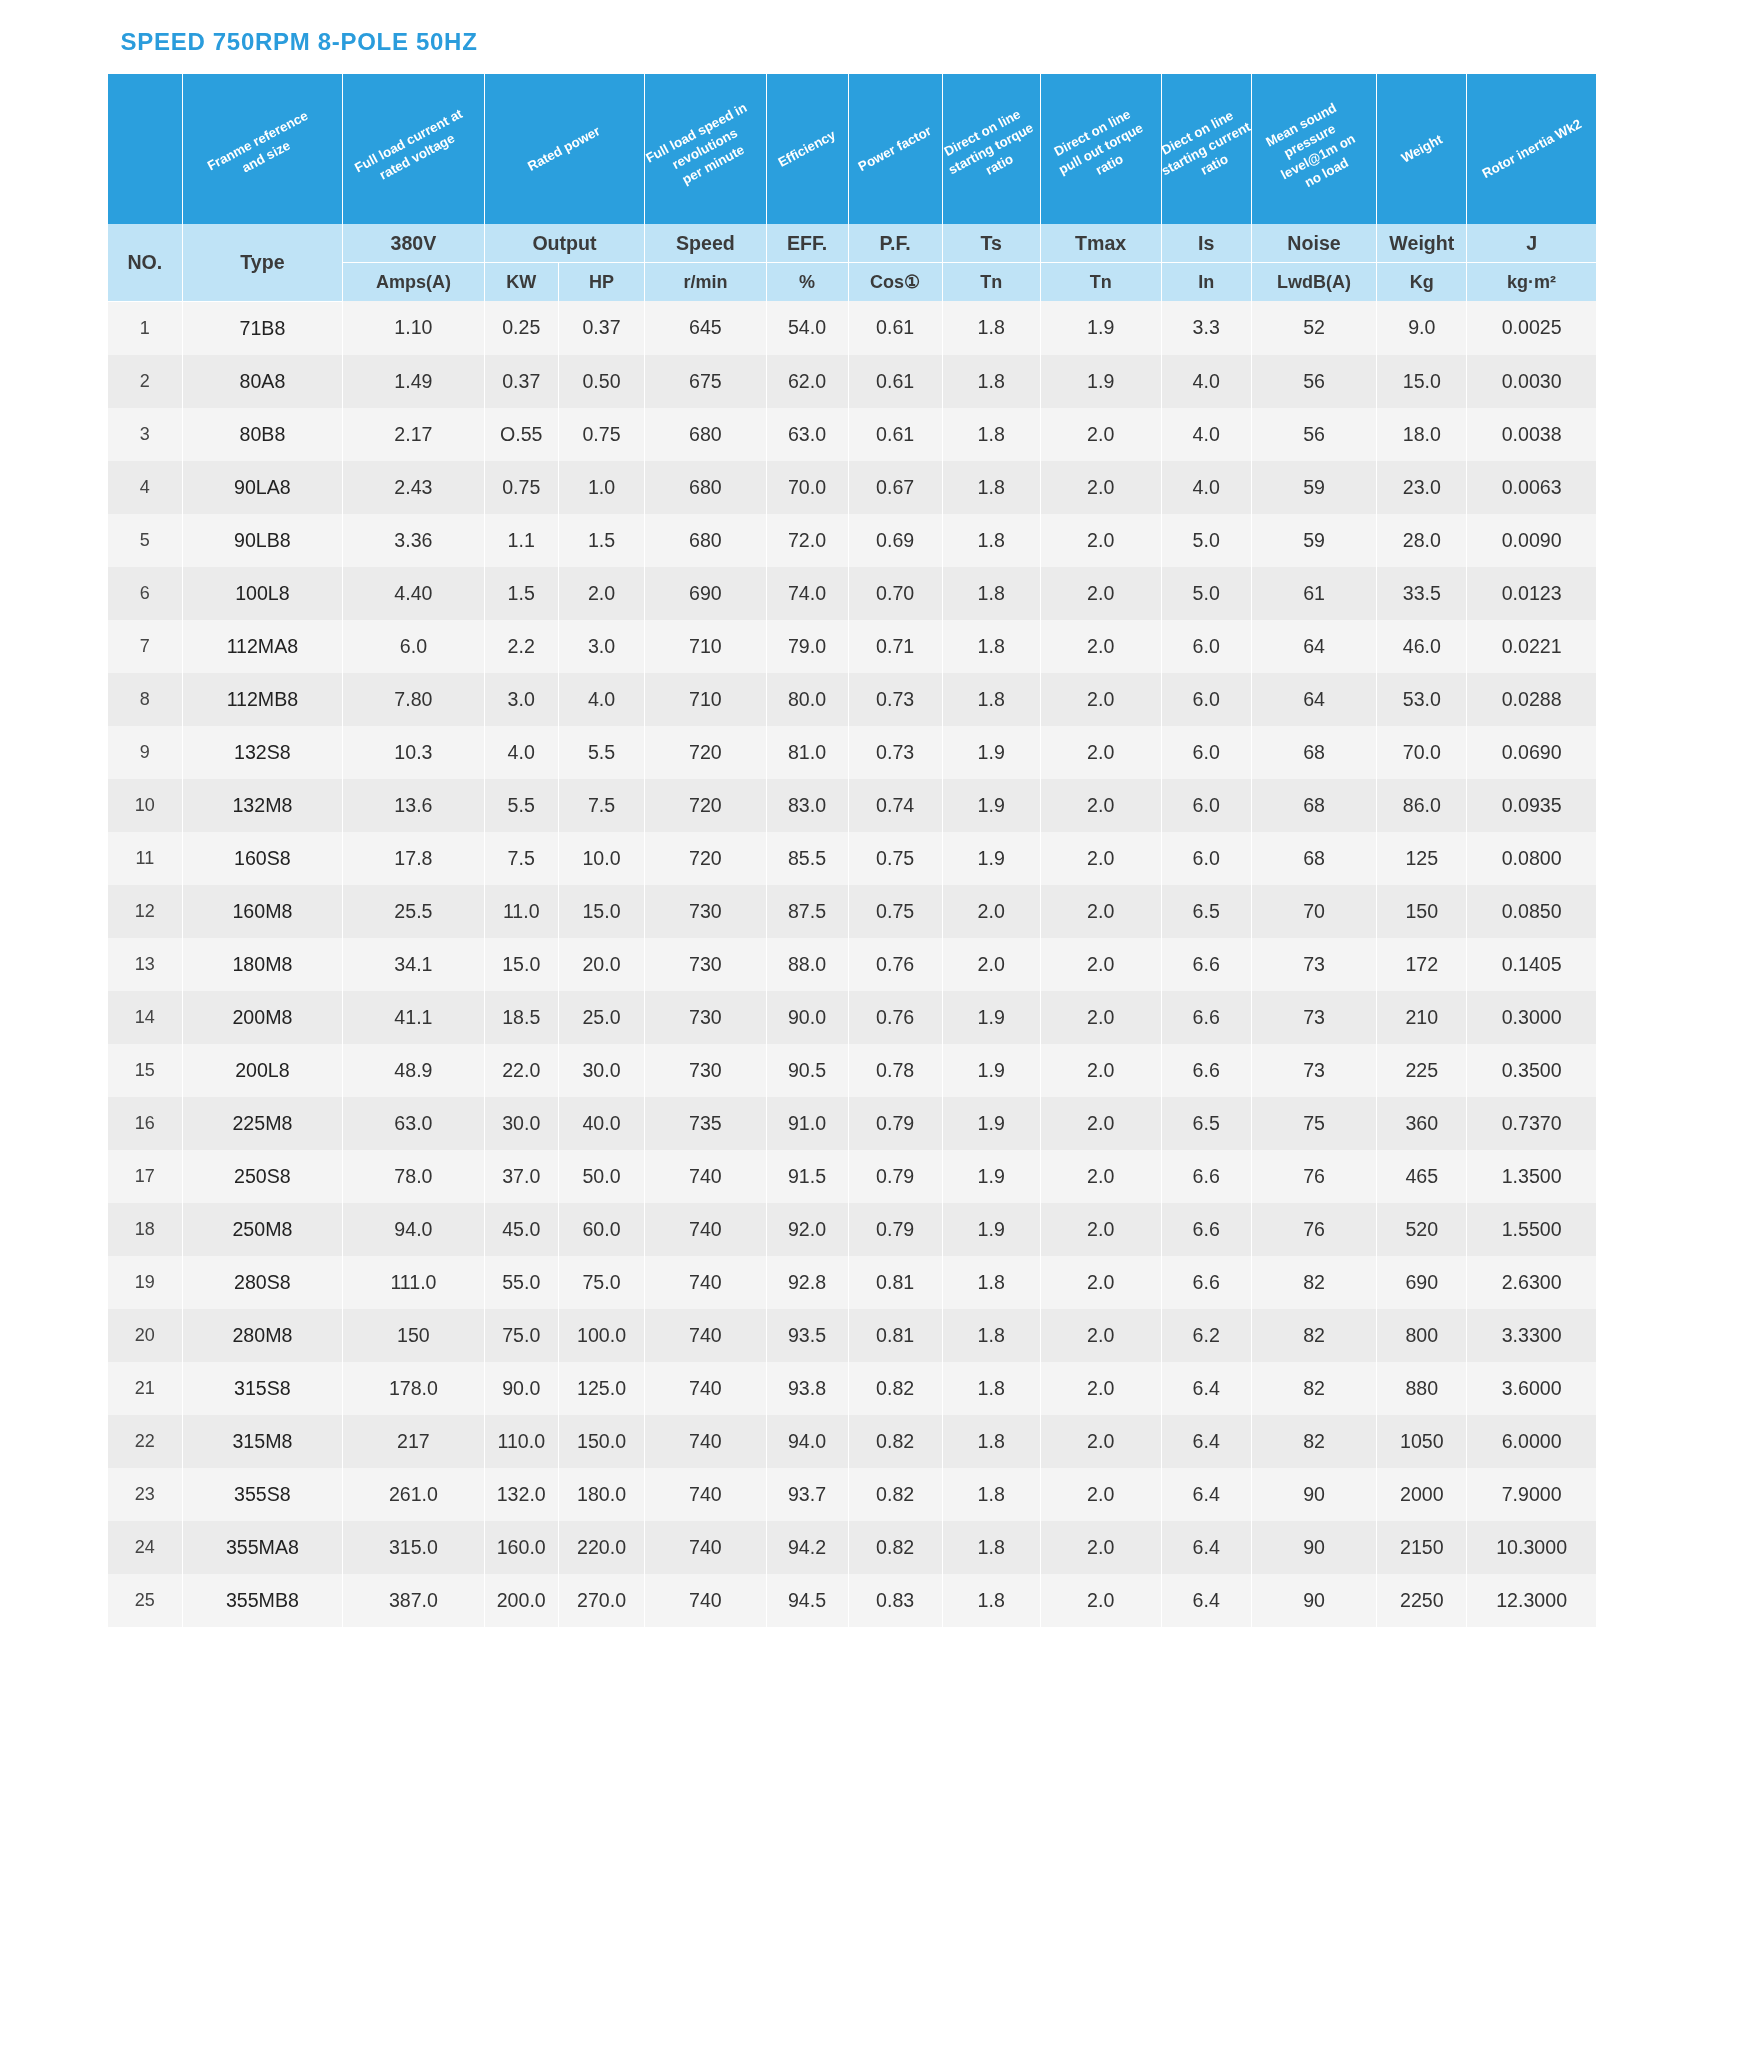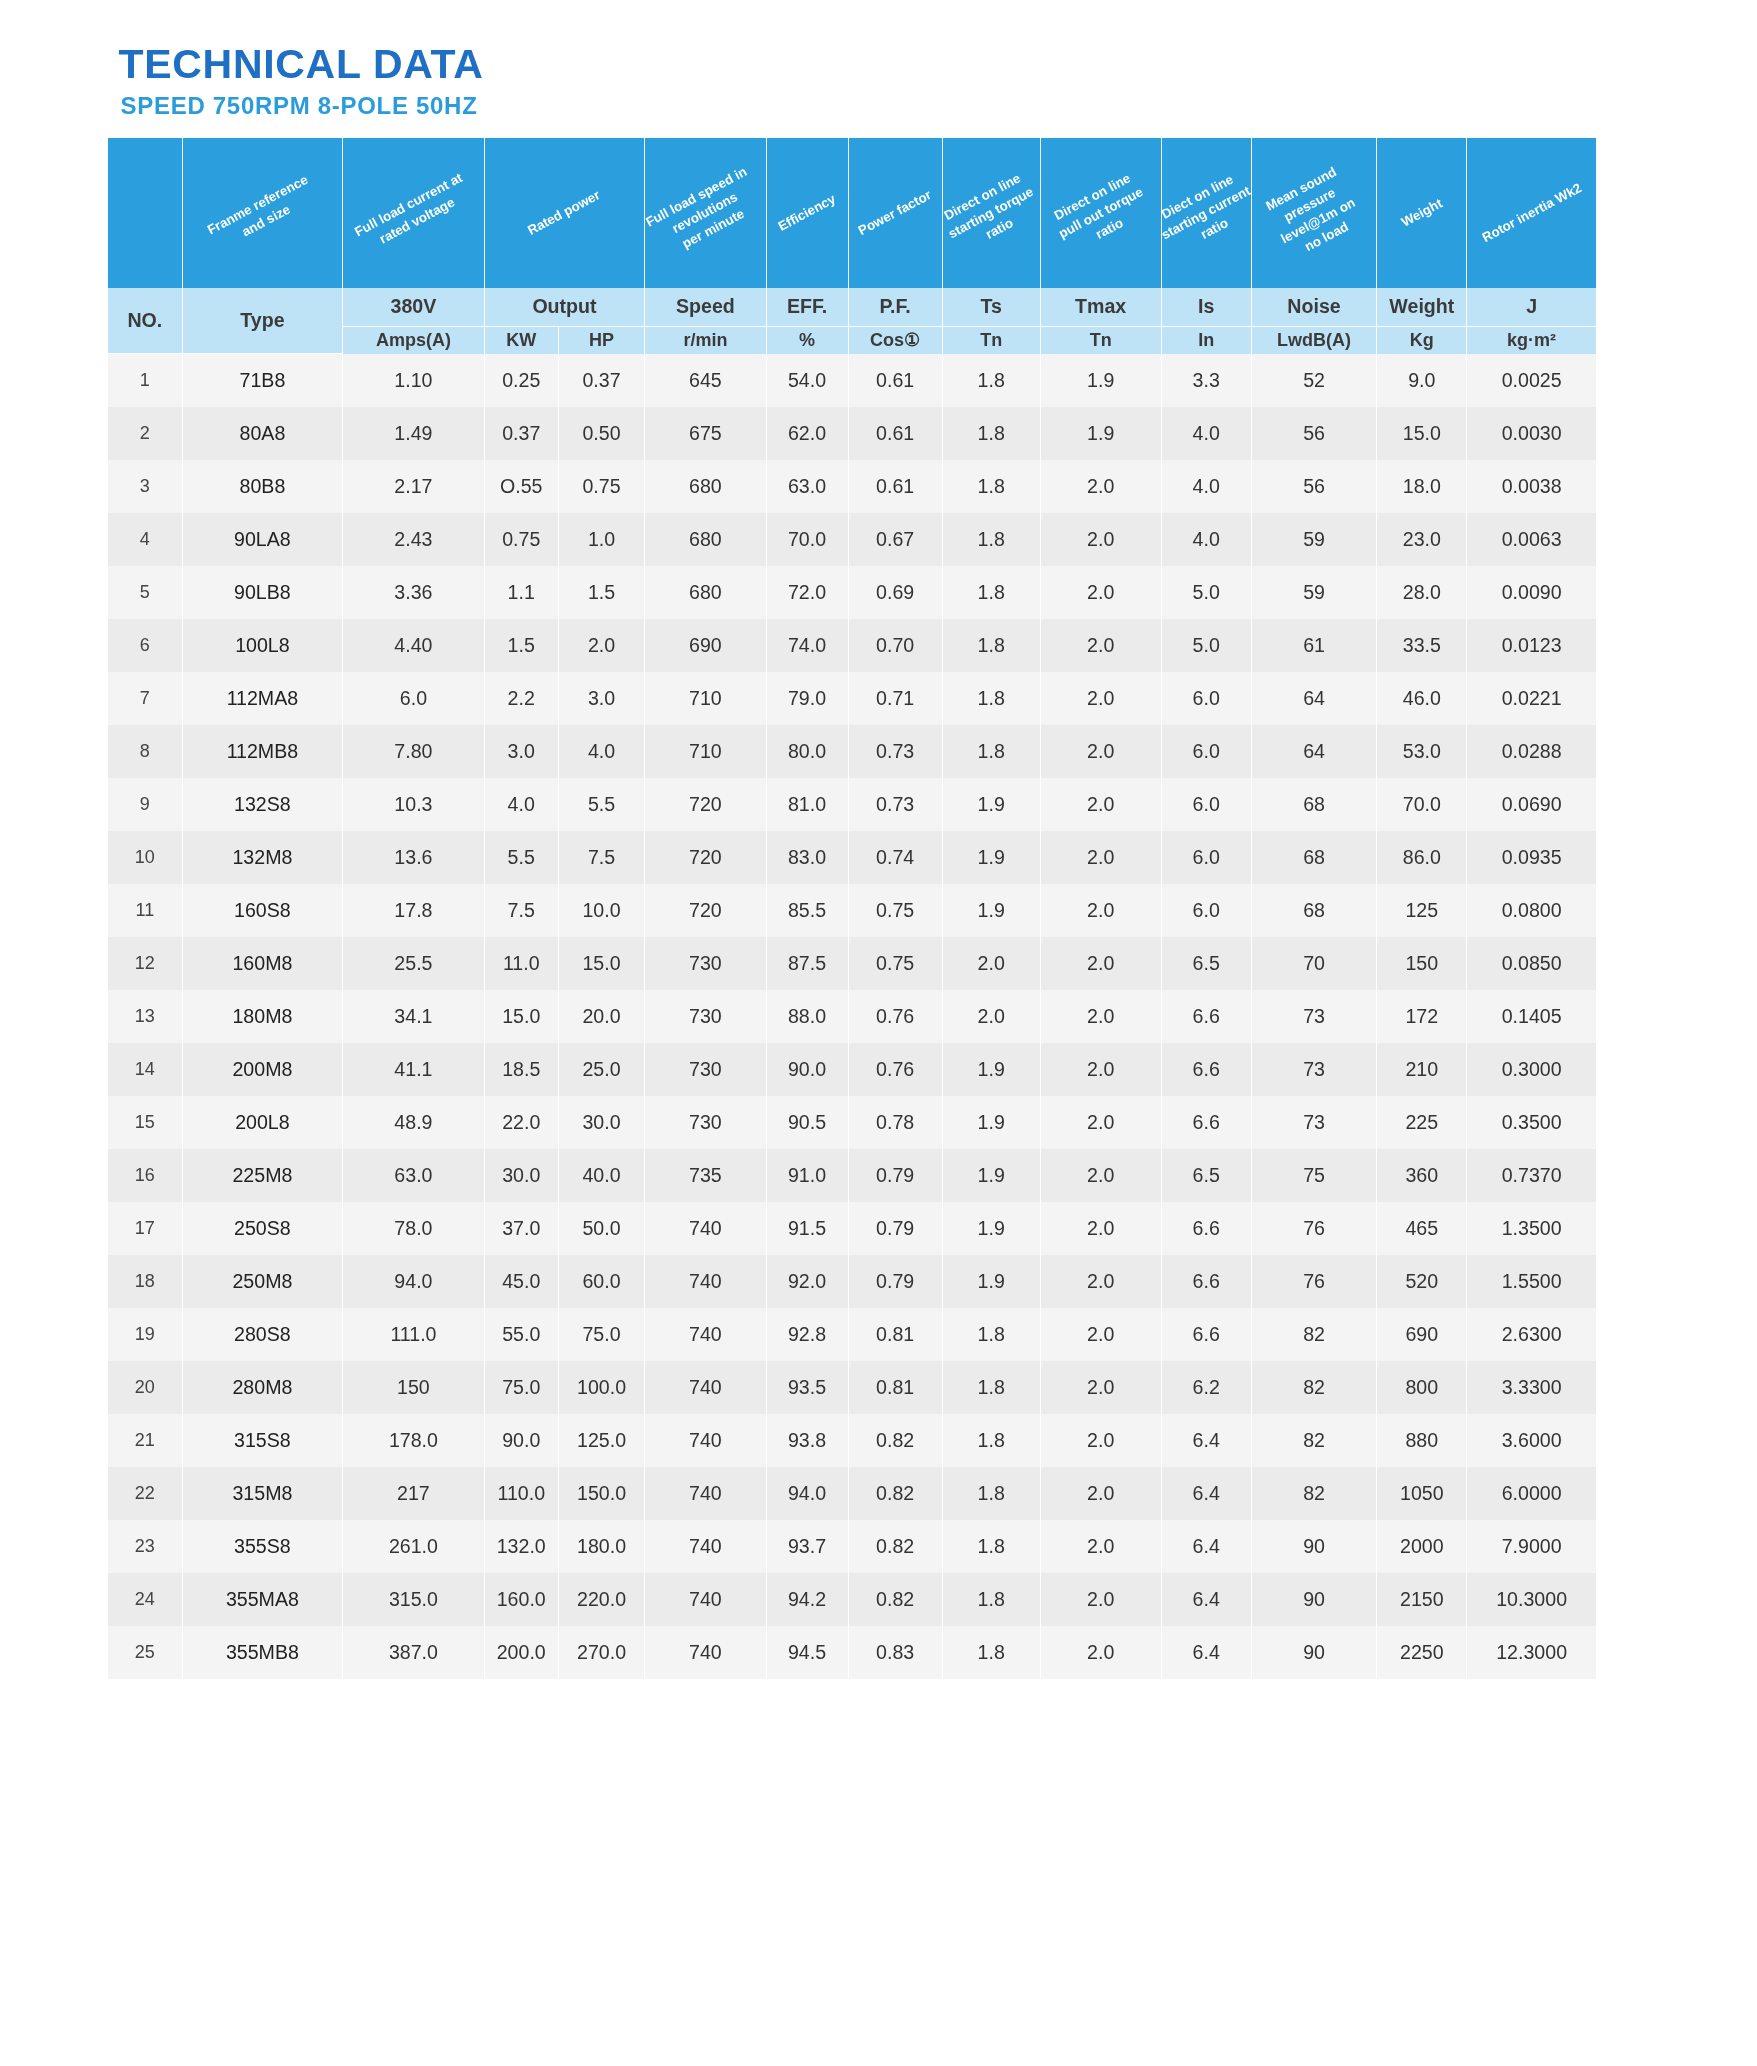--- a/index.html
+++ b/index.html
@@ -74,21 +74,21 @@
   
   .hdr2 td, .hdr3 td {
     background: #bfe3f6;
     color: #3b3b3b;
     text-align: center;
     font-weight: bold;
     border-right: 1.4px solid #ffffff;
     border-bottom: 1.4px solid #ffffff;
   }
   .hdr2 td { height: 38px; font-size: 19.6px; }
-  .hdr3 td { height: 27px; font-size: 18px; }
+  .hdr3 td { height: 38px; font-size: 18px; }
   .hdr2 td:last-child, .hdr3 td:last-child { border-right: none; }
   .hdr3 td { border-bottom: none; }
   .span2 {
     background: #bfe3f6;
     color: #3b3b3b;
     text-align: center;
     font-weight: bold;
     font-size: 21px;
   }
   
@@ -124,21 +124,20 @@
   col.c-is    { width: 80px; }
   col.c-noise { width: 112px; }
   col.c-wt    { width: 80px; }
   col.c-j     { width: 115px; }
 </style>
 </head>
 <body>
 
 <div class="page">
 
-  <div class="title">TECHNICAL DATA</div>
   <div class="subtitle">SPEED  750RPM   8-POLE 50HZ</div>
 
   <table class="data">
     <colgroup>
       <col class="c-no">
         <col class="c-type">
         <col class="c-amps">
         <col class="c-kw">
         <col class="c-hp">
       <col class="c-speed">

